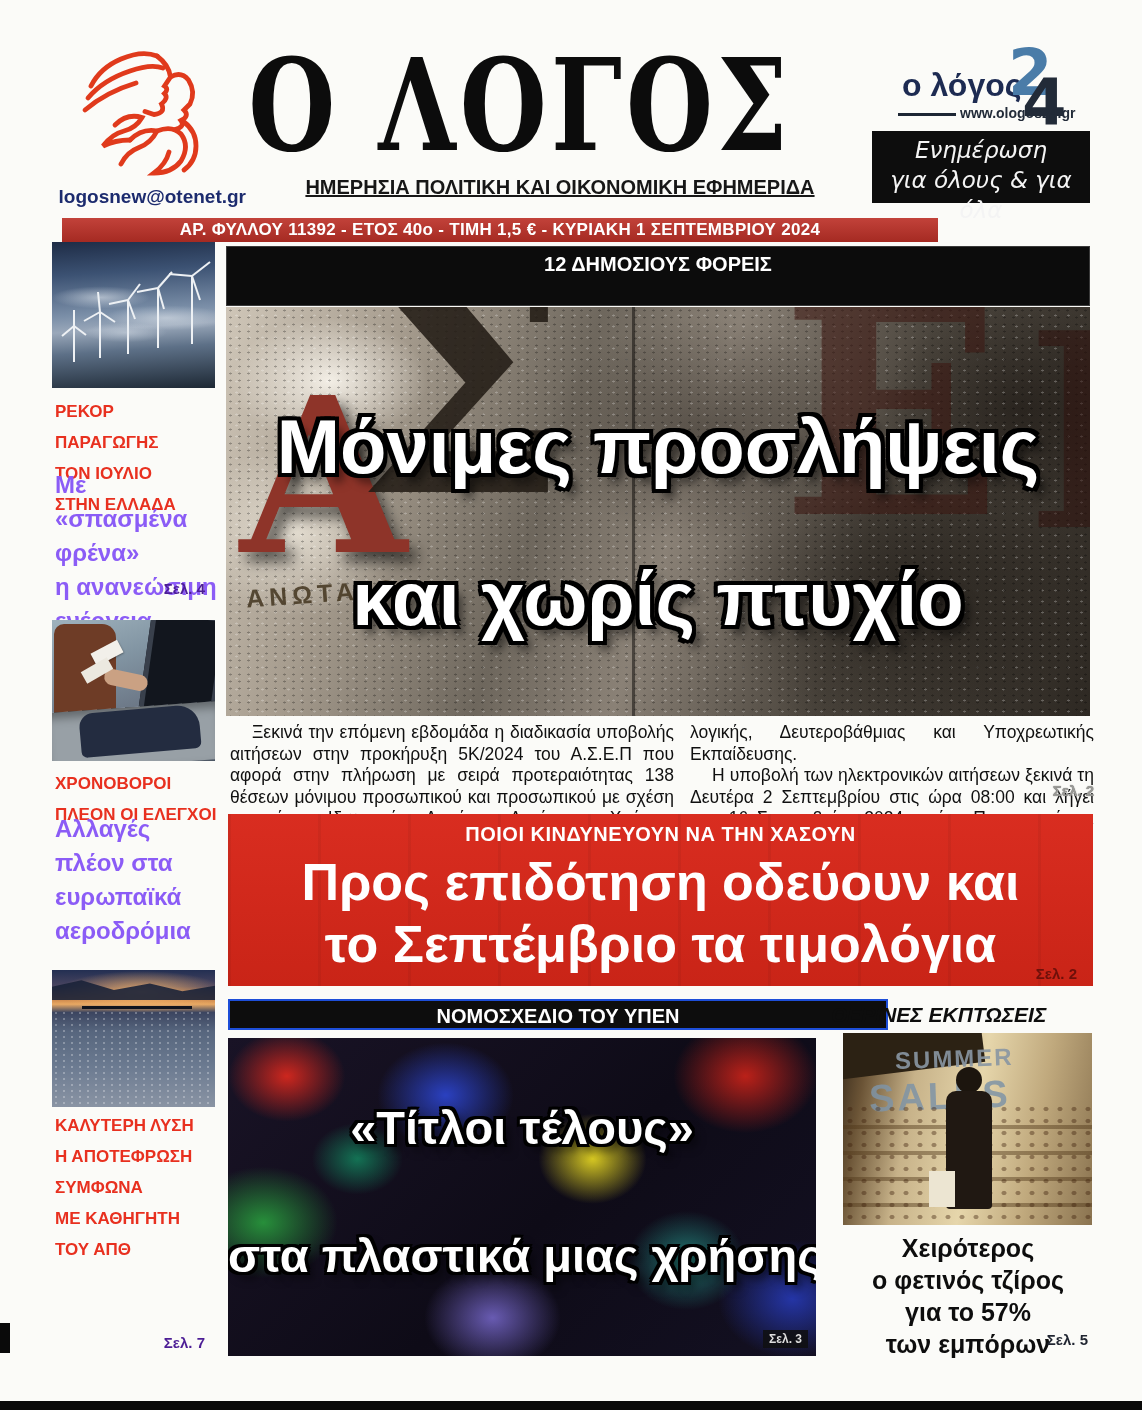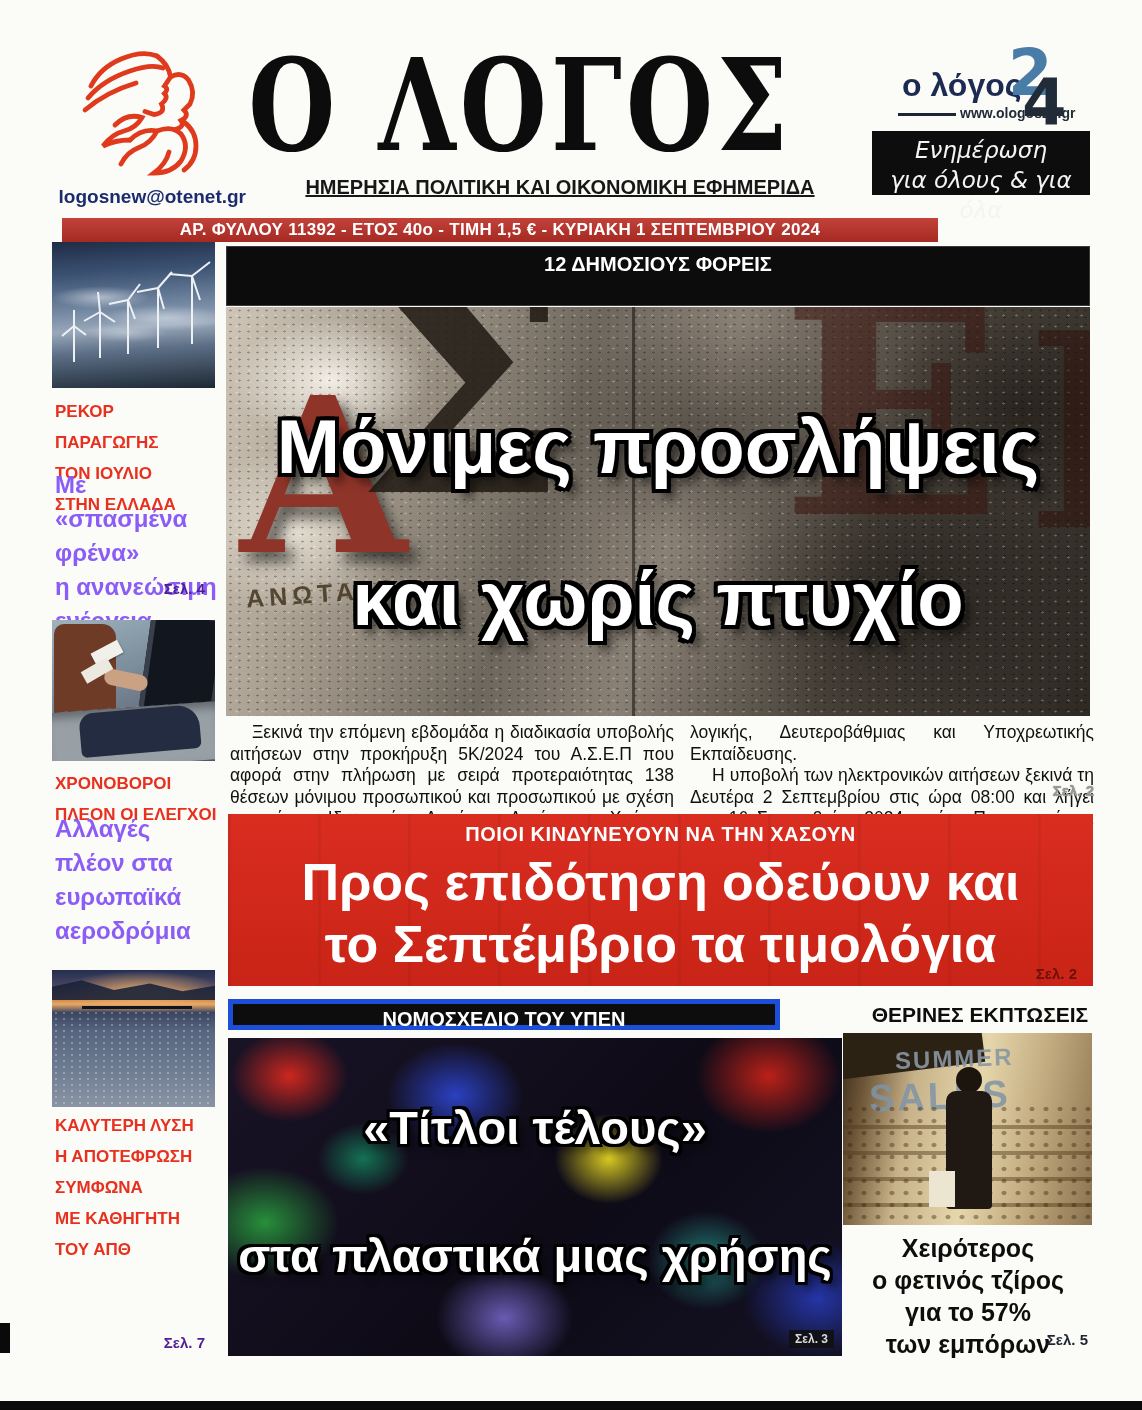--- a/index.html
+++ b/index.html
@@ -15,21 +15,21 @@
          transform:scaleY(1.28);transform-origin:50% 0;color:#0c0c0c;white-space:nowrap;}
   .subtitle{left:250px;top:176px;width:620px;text-align:center;font-weight:bold;font-size:20px;color:#171717;text-decoration:underline;}
   .weblogo{left:880px;top:45px;width:220px;height:85px;}
   .weblogo .wl-name{position:absolute;left:22px;top:22px;font-size:32px;font-weight:bold;color:#1d2b52;}
   .weblogo .wl-two{position:absolute;left:128px;top:-4px;font-size:64px;font-weight:bold;color:#4a7ca8;
                    font-family:"DejaVu Sans",sans-serif;line-height:1;}
   .weblogo .wl-four{position:absolute;left:142px;top:26px;font-size:64px;font-weight:bold;color:#222b38;
                     font-family:"DejaVu Sans",sans-serif;line-height:1;}
   .weblogo .wl-dash{position:absolute;left:18px;top:68px;width:58px;height:3px;background:#1d2634;}
   .weblogo .wl-url{position:absolute;left:80px;top:60px;font-size:14px;font-weight:bold;color:#222b38;}
-  .tagline{left:872px;top:131px;width:218px;height:64px;background:#0d0d0d;color:#f4f4f4;
+  .tagline{left:872px;top:131px;width:218px;height:72px;background:#0d0d0d;color:#f4f4f4;
            text-align:center;font-family:"DejaVu Sans",sans-serif;font-style:italic;
            font-size:23px;line-height:30px;padding-top:4px;box-sizing:border-box;}
   .issuebar{left:62px;top:218px;width:876px;height:24px;background:linear-gradient(#c2423a,#a52a22);
             color:#fff;font-weight:bold;font-size:17px;text-align:center;line-height:24px;letter-spacing:.3px;}
 
   
   .topbanner{left:226px;top:246px;width:864px;height:60px;background:#0c0c0c;color:#fff;
              text-align:center;font-weight:bold;font-size:20px;line-height:28px;padding-top:3px;
              box-sizing:border-box;border:1px solid #3a3a3a;}
 
@@ -80,40 +80,40 @@
   .redbox{left:228px;top:814px;width:865px;height:172px;background:
           repeating-linear-gradient(90deg, rgba(0,0,0,.05) 0 3px, transparent 3px 90px),
           linear-gradient(#d92d20,#c92417);}
   .redbox .kicker{position:absolute;left:0;top:9px;width:100%;text-align:center;color:#fff;
                   font-weight:bold;font-size:20px;letter-spacing:.5px;}
   .redbox .rh1{position:absolute;left:0;top:38px;width:100%;text-align:center;color:#fff;font-weight:bold;font-size:52px;}
   .redbox .rh2{position:absolute;left:0;top:100px;width:100%;text-align:center;color:#fff;font-weight:bold;font-size:52px;}
   .redbox .ref{position:absolute;right:16px;bottom:4px;font-weight:bold;font-size:15px;color:#6e100a;}
 
   
-  .plastbar{left:228px;top:999px;width:552px;height:31px;background:#0d0d0d;color:#fff;
-            text-align:center;font-weight:bold;font-size:20px;line-height:31px;border:5px solid #1d4ed8;box-sizing:border-box;}
+  .plastbar{left:228px;top:999px;width:660px;height:31px;background:#0d0d0d;color:#fff;
+            text-align:center;font-weight:bold;font-size:20px;line-height:31px;border:2px solid #1d4ed8;box-sizing:border-box;}
   .plastimg{left:228px;top:1038px;width:588px;height:318px;overflow:hidden;background:
      radial-gradient(90px 70px at 10% 12%, rgba(215,40,30,.95), transparent 65%),
      radial-gradient(120px 90px at 6% 58%, rgba(40,150,60,.95), transparent 62%),
      radial-gradient(70px 55px at 22% 38%, rgba(20,180,120,.6), transparent 65%),
      radial-gradient(110px 85px at 37% 18%, rgba(45,70,210,.9), transparent 62%),
      radial-gradient(90px 75px at 62% 38%, rgba(225,210,35,.95), transparent 60%),
      radial-gradient(110px 85px at 45% 88%, rgba(120,105,205,.85), transparent 62%),
      radial-gradient(120px 95px at 88% 12%, rgba(205,35,25,.9), transparent 60%),
      radial-gradient(95px 80px at 78% 70%, rgba(40,165,150,.7), transparent 62%),
      radial-gradient(120px 95px at 96% 82%, rgba(40,60,190,.85), transparent 62%),
-     linear-gradient(135deg,#191326 0%,#0e0b17 55%,#131022 100%); padding-left: 26px;}
+     linear-gradient(135deg,#191326 0%,#0e0b17 55%,#131022 100%);}
   .plastimg .ph1{position:absolute;left:0;top:62px;width:100%;text-align:center;font-weight:bold;font-size:47px;white-space:nowrap;}
   .plastimg .ph2{position:absolute;left:0;top:190px;width:100%;text-align:center;font-weight:bold;font-size:47px;white-space:nowrap;}
   .plastimg .chip{position:absolute;right:8px;bottom:8px;background:rgba(15,15,15,.85);color:#ddd;
                   font-weight:bold;font-size:12px;padding:2px 6px;}
 
   
-  .sales-h{left:855px;top:1003px;width:250px;text-align:center;font-weight:bold;font-size:21px;color:#0d0d0d;}
+  .sales-h{left:831px;top:1003px;width:250px;font-weight:bold;font-size:21px;color:#0d0d0d;font-style:italic;}
   .salesimg{left:843px;top:1033px;width:249px;height:192px;overflow:hidden;background:
      linear-gradient(100deg,#3a2c1c 0%,#6b5436 10%,#c7b289 28%,#e6d6ab 52%,#c0a97d 75%,#8a7350 100%);}
   .salesimg .awning{position:absolute;left:-10px;top:-8px;width:150px;height:46px;background:#2c2214;
                     transform:rotate(-7deg);}
   .salesimg .t-summer{position:absolute;left:52px;top:12px;font-weight:bold;font-size:24px;letter-spacing:2px;
                       color:#8a97a3;opacity:.9;transform:rotate(-2deg);}
   .salesimg .t-sales{position:absolute;left:26px;top:42px;font-weight:bold;font-size:38px;letter-spacing:3px;
                      color:#7f94a6;opacity:.85;transform:rotate(-2deg);}
   .salesimg .shelves{position:absolute;left:0;top:70px;width:100%;height:122px;
      background:repeating-linear-gradient(rgba(80,55,25,.0) 0 22px, rgba(80,55,25,.45) 22px 26px);}

